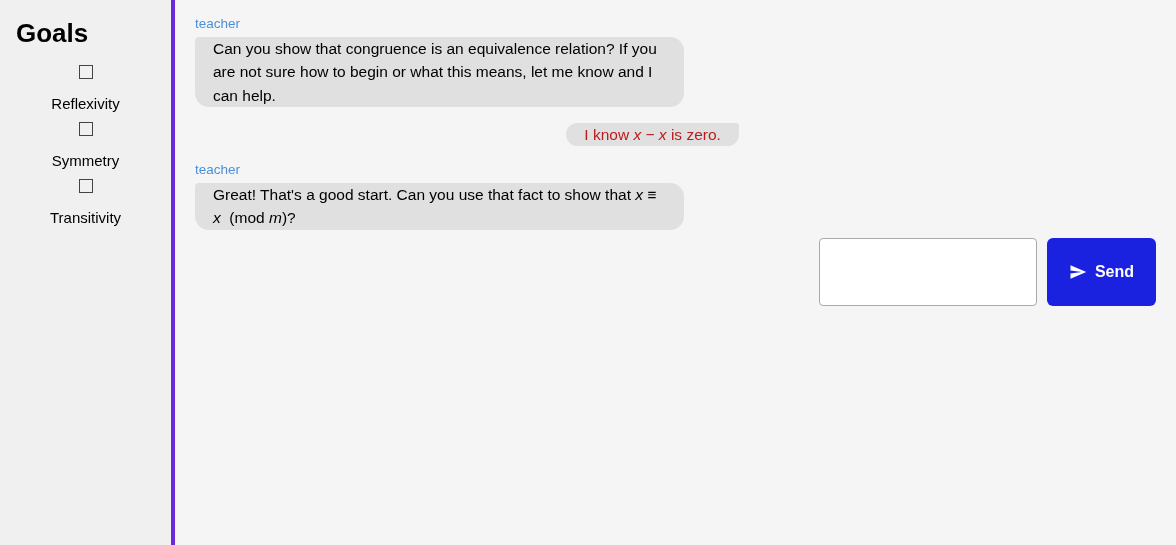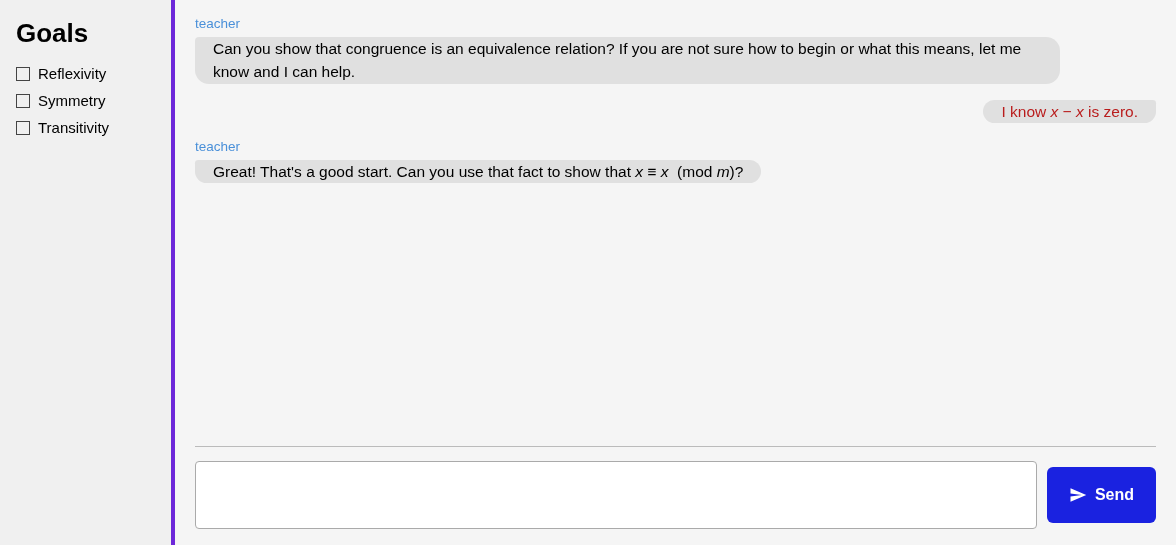--- a/index.html
+++ b/index.html
@@ -23,38 +23,39 @@
     }
     #sidebar h2 {
       font-size: 26px;
       font-weight: 900;
       margin-bottom: 16px;
       color: #000;
     }
     .goal-item {
       display: flex;
       align-items: center;
-      gap: 8px;
+      gap: 16px;
       margin-bottom: 10px;
       font-size: 15px;
       color: #000;
+      flex-direction: column;
     }
     .goal-checkbox {
       width: 14px;
       height: 14px;
       border: 1.5px solid #444;
       background: transparent;
       flex-shrink: 0;
     }
 
     
     #main {
       flex: 1;
       display: flex;
-      flex-direction: column;
+      flex-direction: row;
       background: #f5f5f5;
       overflow: hidden;
     }
 
     #chat-messages {
       flex: 1;
       overflow-y: auto;
       padding: 16px 20px 10px 20px;
     }
 
@@ -126,21 +127,21 @@
       padding: 8px 10px;
       resize: none;
       outline: none;
     }
     #send-button {
       background: #1a22e0;
       color: #fff;
       border: none;
       border-radius: 6px;
       padding: 0 22px;
-      height: 56px;
+      height: 68px;
       font-size: 16px;
       font-weight: 600;
       cursor: pointer;
       display: flex;
       align-items: center;
       gap: 8px;
       white-space: nowrap;
     }
 
     .send-arrow-svg {

